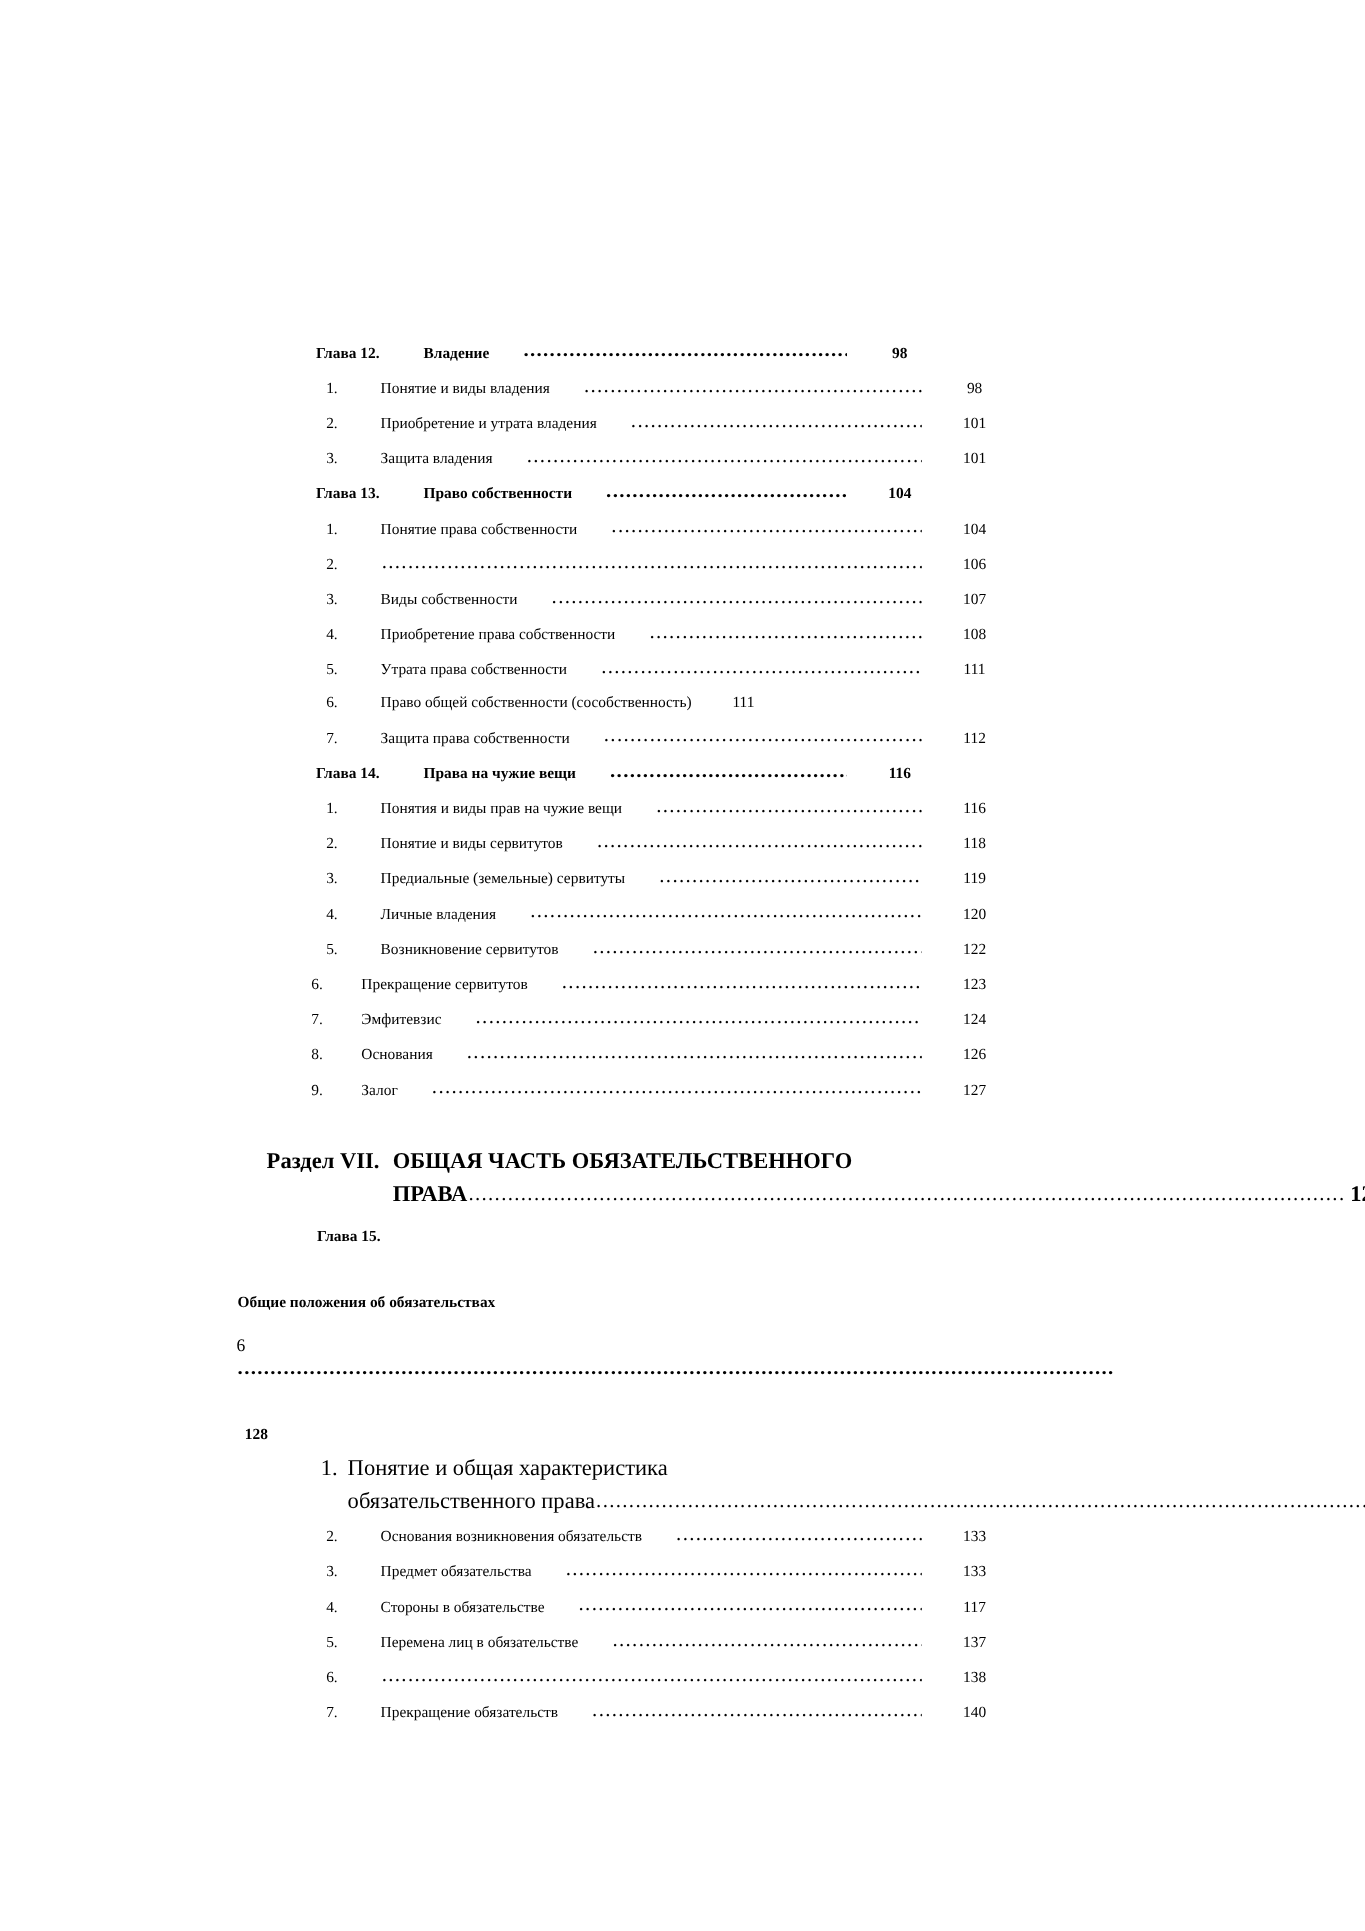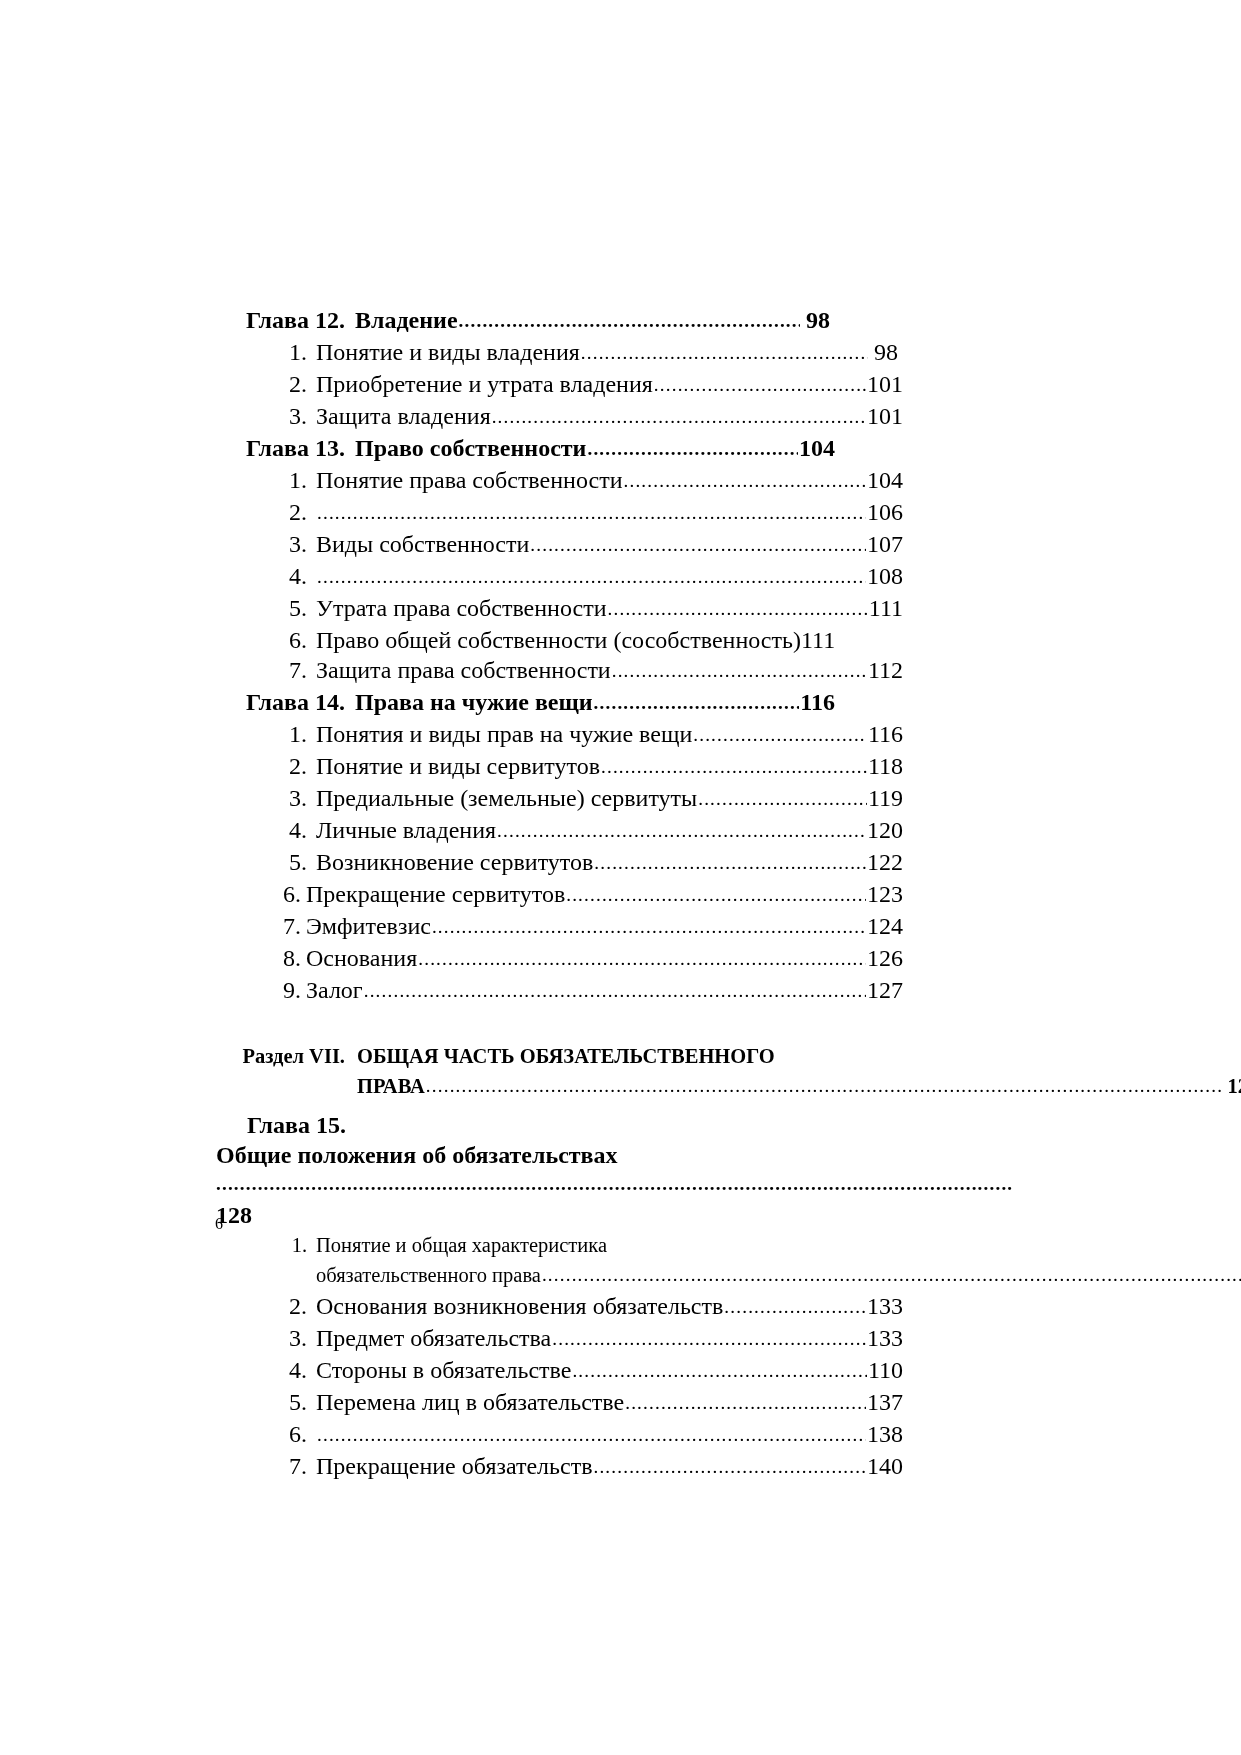--- a/index.html
+++ b/index.html
@@ -26,23 +26,24 @@
     position: absolute;
     left: 215px;
     top: 305px;
     width: 620px;
   }
 
   
   .row {
     display: flex;
     align-items: baseline;
-    font-size: 24px;
+    font-size: 14px;
     line-height: 30px;
     width: 100%;
+    gap: 30px;
   }
   .row .num {
     flex: 0 0 auto;
     text-align: right;
     white-space: nowrap;
   }
   .row .txt {
     flex: 0 0 auto;
     white-space: nowrap;
   }
@@ -226,20 +227,21 @@
       <span class="page-no">106</span>
     </div>
     <div class="row item">
       <span class="num">3.</span>
       <span class="txt">Виды собственности</span>
       <span class="leader"></span>
       <span class="page-no">107</span>
     </div>
     <div class="row item">
       <span class="num">4.</span>
+      <span class="txt">Приобретение права собственности</span>
       <span class="leader"></span>
       <span class="page-no">108</span>
     </div>
     <div class="row item">
       <span class="num">5.</span>
       <span class="txt">Утрата права собственности</span>
       <span class="leader"></span>
       <span class="page-no">111</span>
     </div>
     <div class="row item nodots">
@@ -356,21 +358,21 @@
     <div class="row item">
       <span class="num">3.</span>
       <span class="txt">Предмет обязательства</span>
       <span class="leader"></span>
       <span class="page-no">133</span>
     </div>
     <div class="row item">
       <span class="num">4.</span>
       <span class="txt">Стороны в обязательстве</span>
       <span class="leader"></span>
-      <span class="page-no">110</span>
+      <span class="page-no">117</span>
     </div>
     <div class="row item">
       <span class="num">5.</span>
       <span class="txt">Перемена лиц в обязательстве</span>
       <span class="leader"></span>
       <span class="page-no">137</span>
     </div>
     <div class="row item">
       <span class="num">6.</span>
       <span class="leader"></span>

